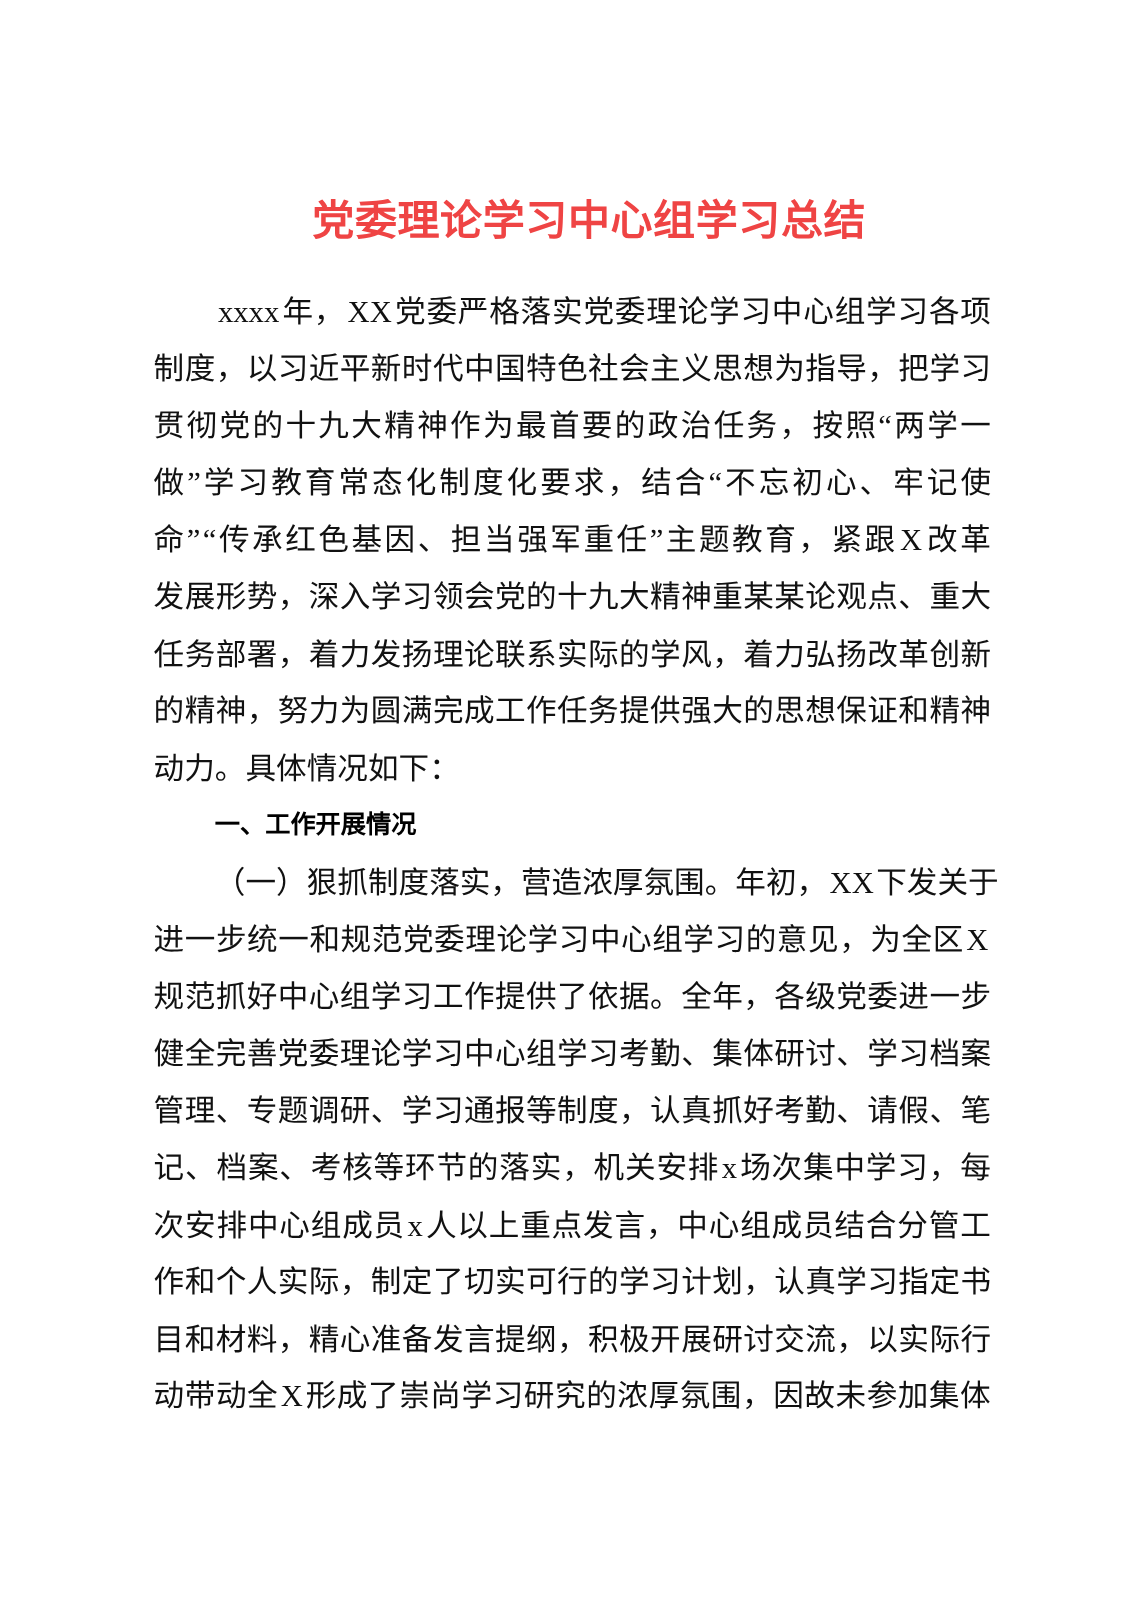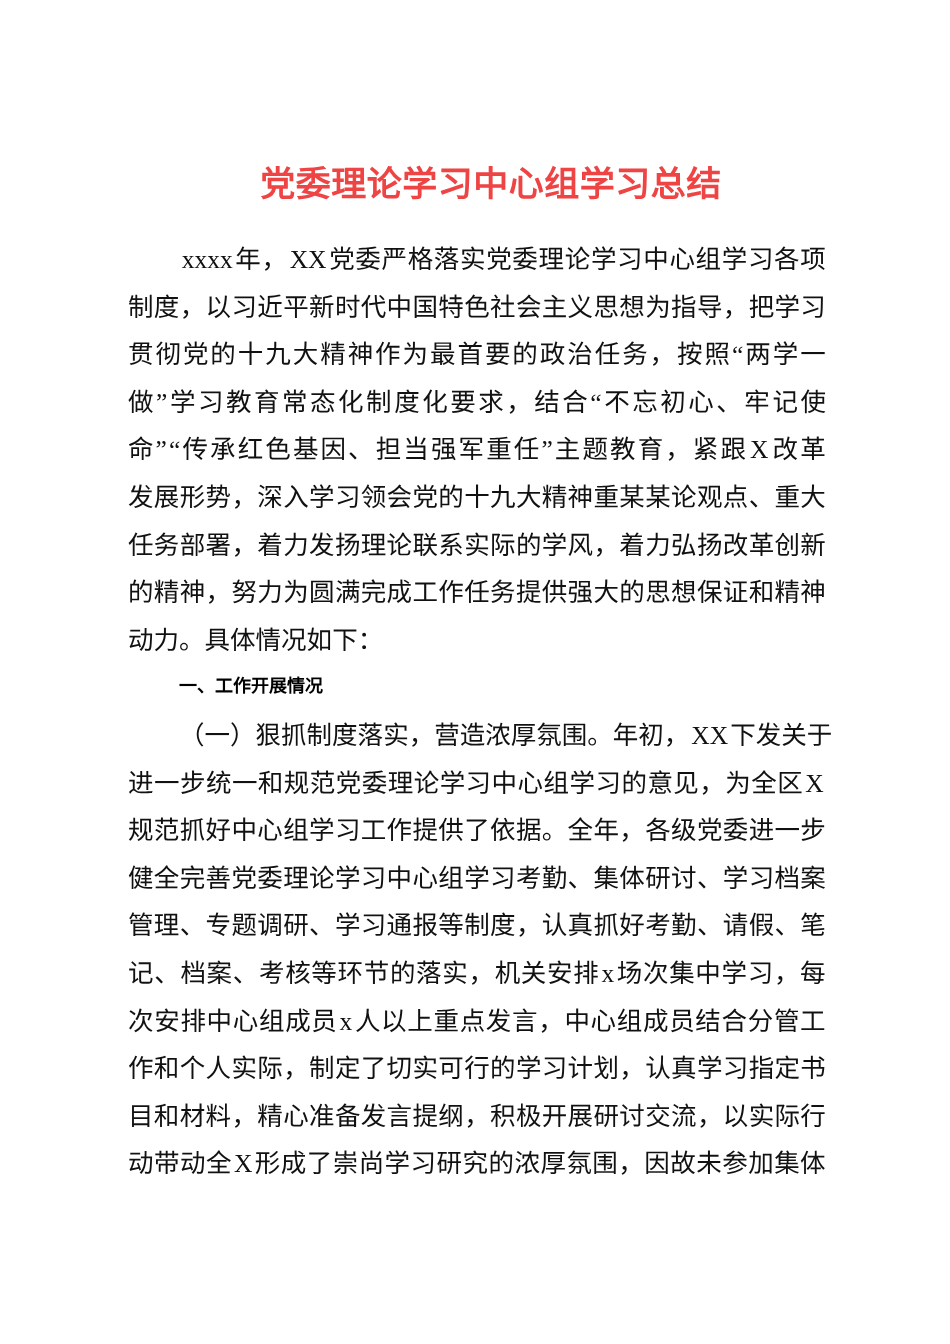--- a/index.html
+++ b/index.html
@@ -82,23 +82,23 @@
   }
 
   
   .lat {
     font-family: "Liberation Serif", "DejaVu Serif", serif;
     padding: 0 2px;
   }
 
   
   .sec-head {
-    font-family: Liberation Mono, monospace;
+    font-family: Liberation Serif, serif;
     font-weight: 700;
-    font-size: 18px;
+    font-size: 21px;
     line-height: 47.6px;
     height: 47.6px;
     color: #000000;
     white-space: nowrap;
     padding-left: 51px;
   }
 
   
   .clip-fade {
     position: absolute;

